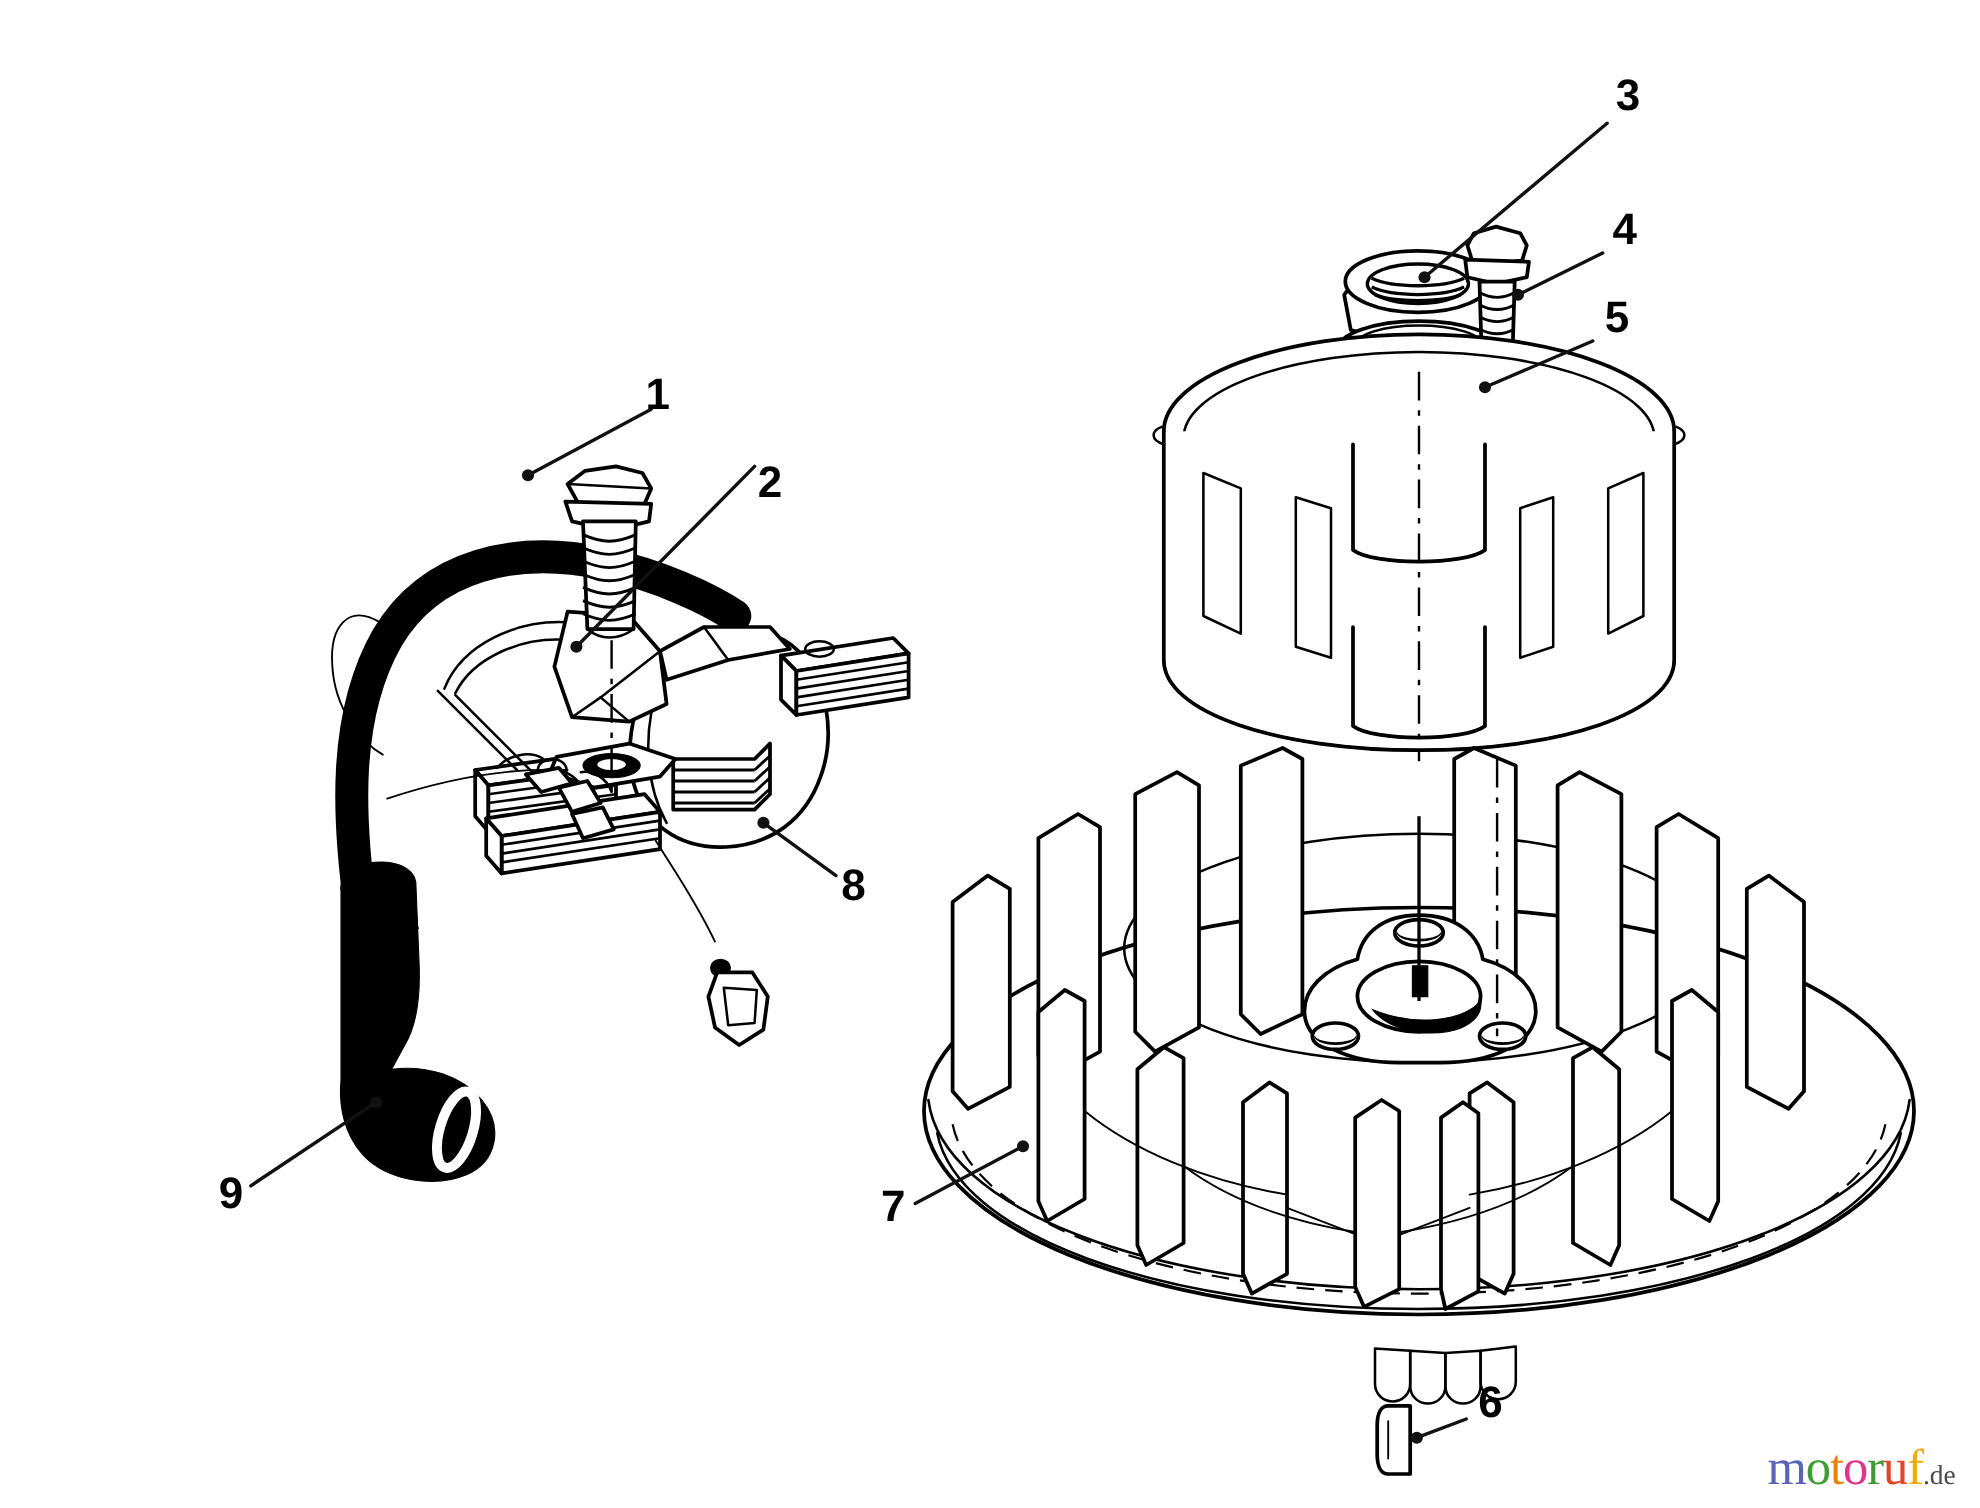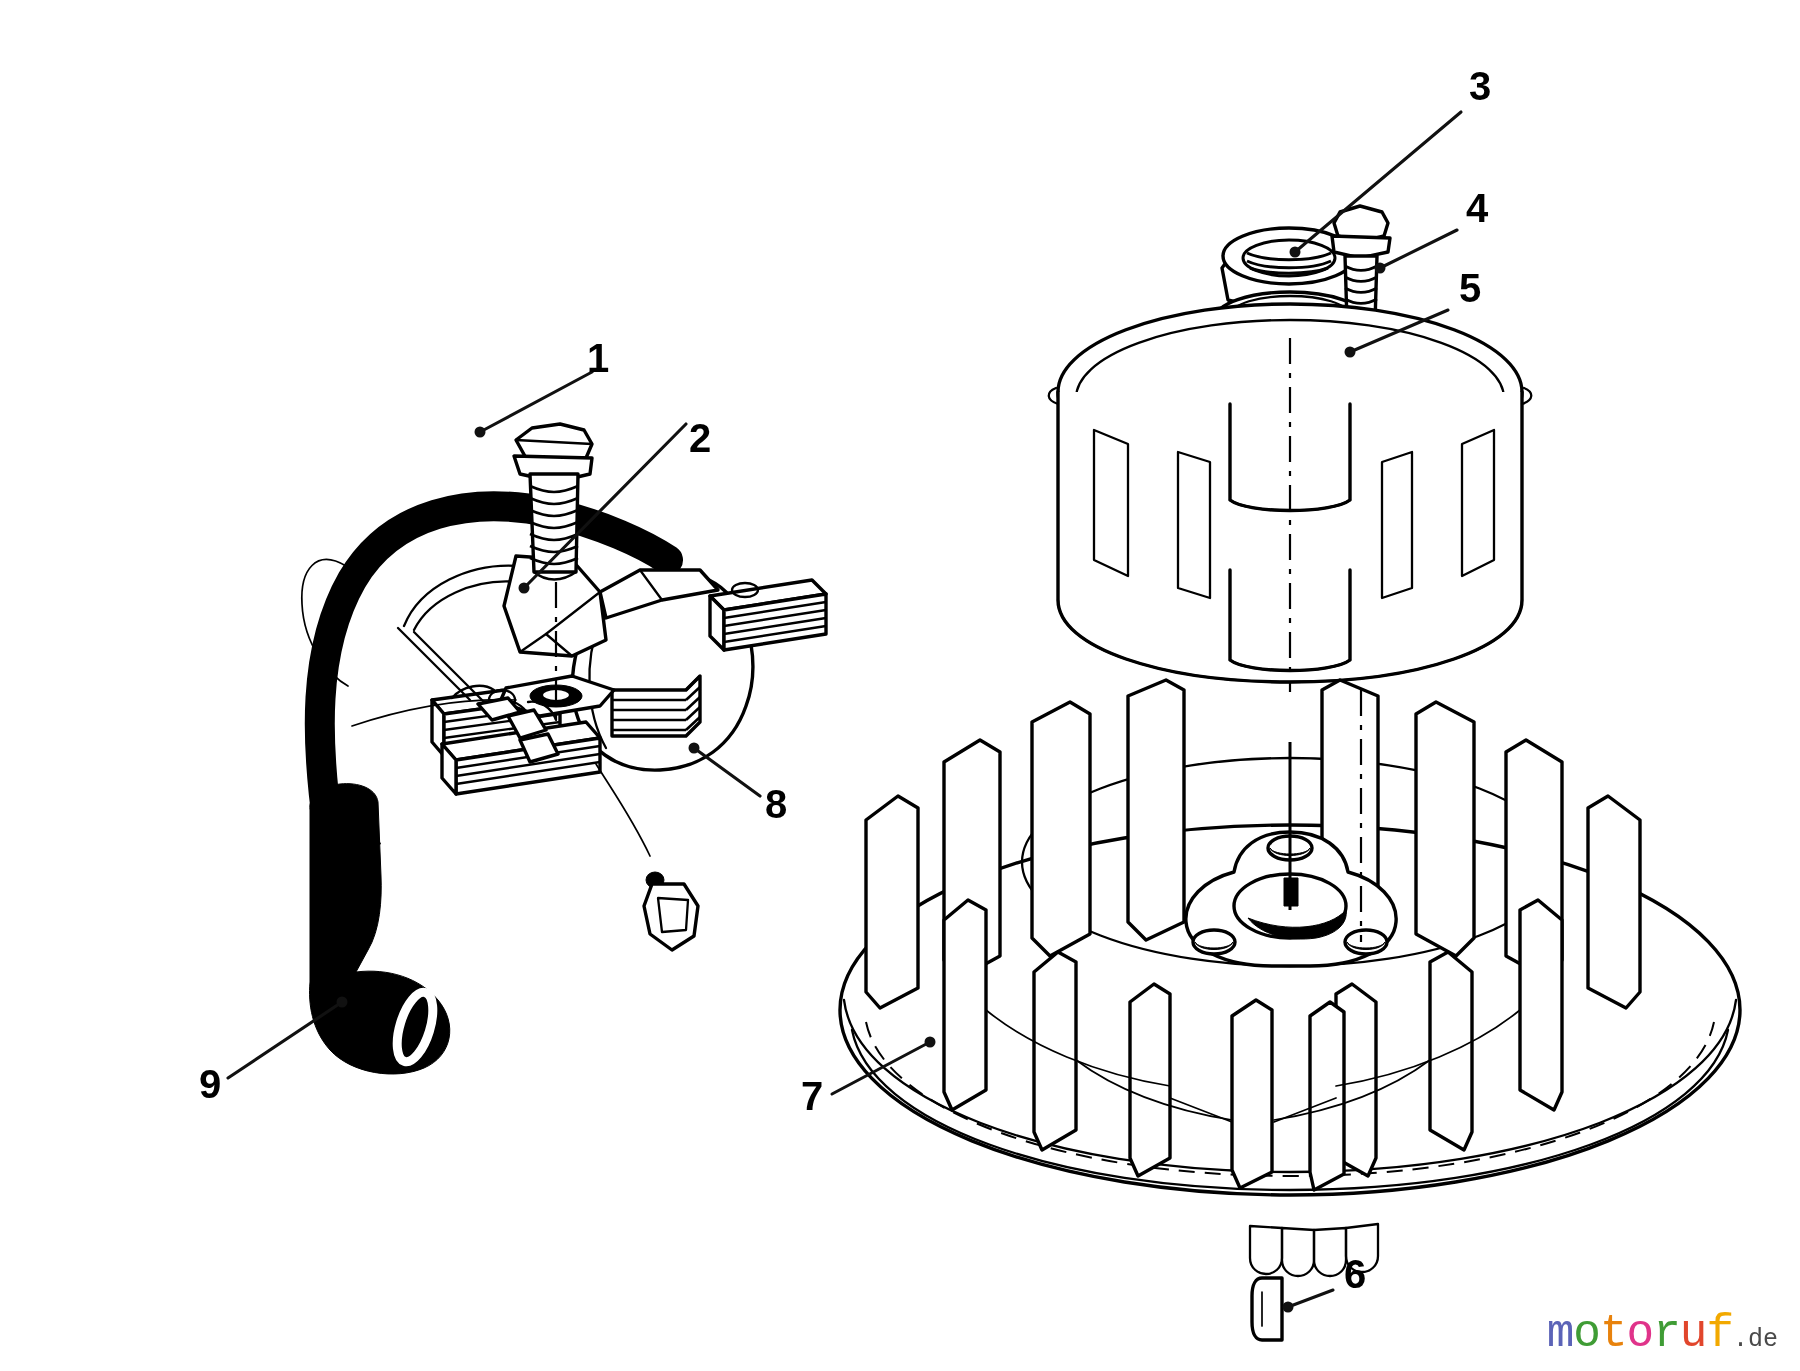--- a/index.html
+++ b/index.html
@@ -49,21 +49,21 @@
   .outline-hair { stroke: #000; stroke-width: 1.7; fill: none; stroke-linejoin: round; stroke-linecap: round; }
   .solidblk { fill: #000; stroke: #000; stroke-width: 1; }
   .dashcenter { stroke: #000; stroke-width: 2.2; fill: none; stroke-dasharray: 26 9 5 9; }
   .dashhidden { stroke: #000; stroke-width: 2.0; fill: none; stroke-dasharray: 16 10; }
 
   
   #watermark {
     position: absolute;
     right: 22px;
     bottom: 14px;
-    font-family: Liberation Mono, monospace;
+    font-family: Liberation Serif, serif;
     font-size: 46px;
     letter-spacing: -1px;
     line-height: 1;
     white-space: nowrap;
     user-select: none;
   }
   #watermark .wm-l { display: inline-block; }
   #watermark .wm-tld {
     font-size: 25px;
     color: #4a4a4a;

